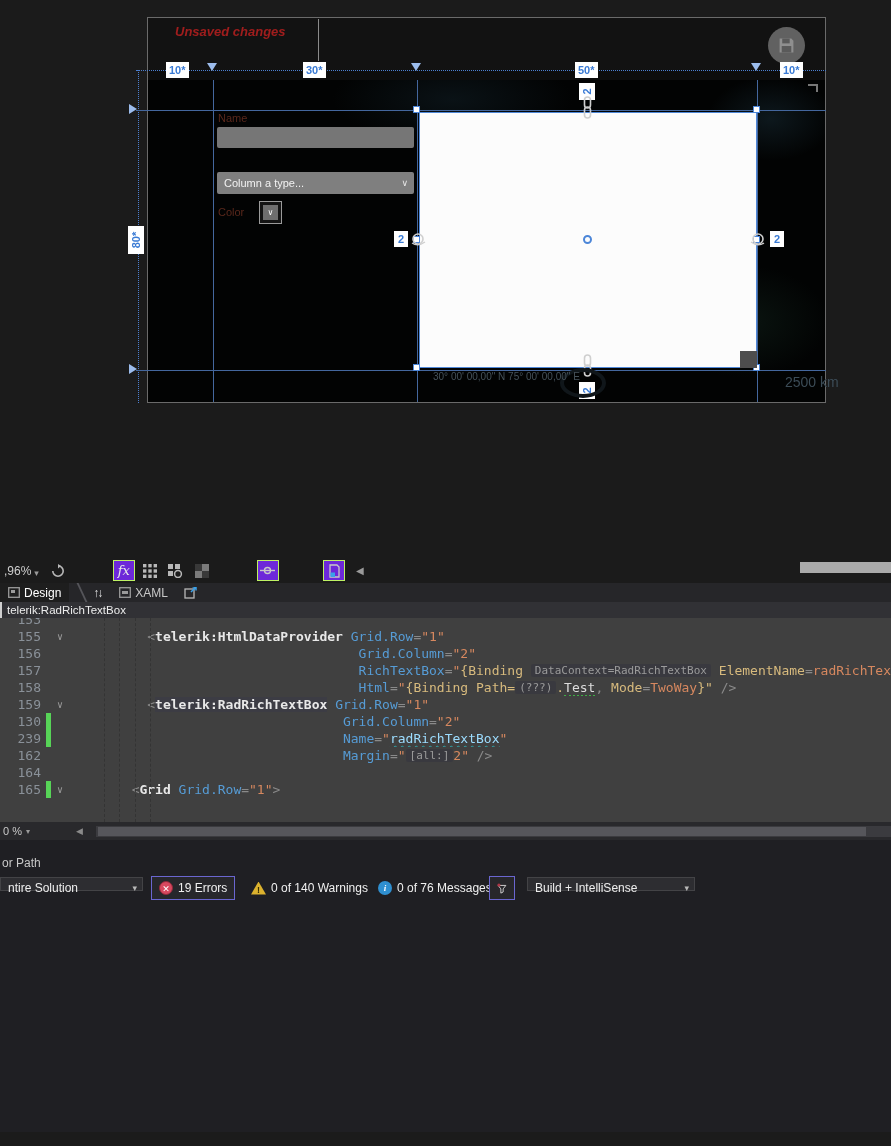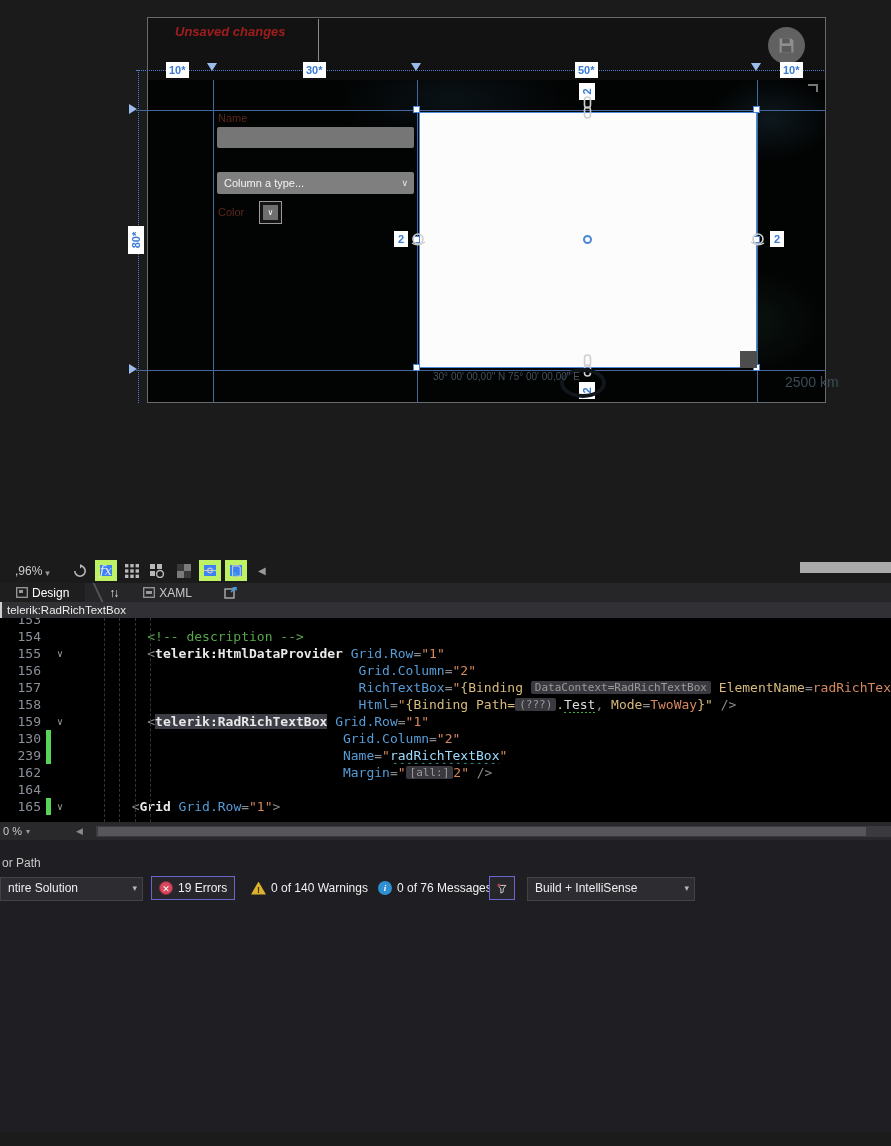--- a/index.html
+++ b/index.html
@@ -55,39 +55,39 @@
   #map-coords { position:absolute; left:433px; top:371px; font-size:10px; color:#46525a; }
   #map-scale { position:absolute; left:785px; top:374px; font-size:14px; color:#3c4c57; }
   #map-compass { position:absolute; left:560px; top:368px; width:46px; height:30px;
                  border-radius:50%; border:4px solid #10161a; }
   #corner-ico { position:absolute; left:808px; top:84px; width:10px; height:8px;
                 border-top:2px solid #777; border-right:2px solid #777; }
 
   
   #dtoolbar { position:absolute; left:0; top:558px; width:891px; height:25px; background:#1b1b1b;
               display:flex; align-items:center; gap:4px; color:#cfcfcf; }
-  #zoom-box { display:flex; align-items:flex-end; gap:3px; font-size:12px; padding:0 15px; }
+  #zoom-box { display:flex; align-items:flex-end; gap:3px; font-size:12px; padding:0 4px; }
   .ticon { width:22px; height:21px; display:flex; align-items:center; justify-content:center; }
-  .pbor { border:5px solid #bef264; background:#3b82f6; }
+  .pbor { border:1px solid #bef264; background:#6d28d9;margin-left:40px; }
   #fx-btn { font-family:"DejaVu Serif", serif; font-style:italic; font-size:13px; color:#e8e8e8; }
   #dscroll-top { position:absolute; left:800px; top:562px; width:91px; height:11px; background:#aaaaaa; }
 
   
   #viewtabs { position:absolute; left:0; top:583px; width:891px; height:19px; background:#262629;
               display:flex; align-items:center; font-size:12px; color:#c8c8c8; }
-  .vtab { display:flex; align-items:center; gap:4px; padding:0 16px; height:19px; }
+  .vtab { display:flex; align-items:center; gap:4px; padding:0 8px; height:19px; }
   .vtab.active { color:#fff; background:#1e1e1e; }
   #tab-slant { width:14px; height:19px; border-right:2px solid #55555a; transform:skewX(25deg); }
   #swap-btn { padding:0 10px; color:#e0e0e0; letter-spacing:-2px; }
   
   #crumb { position:absolute; left:0; top:602px; width:891px; height:16px; background:#313135;
            border-left:2px solid #cfcfcf; color:#ececec; font-size:11.5px; line-height:16px; padding-left:5px; }
 
   
-  #editor { position:absolute; left:0; top:618px; width:891px; height:204px; background:#000000; overflow:hidden; }
+  #editor { position:absolute; left:0; top:618px; width:891px; height:204px; background:#404040; overflow:hidden; }
   #code-lines { margin-top:-7px; font-family:"DejaVu Sans Mono", monospace; font-size:13px; line-height:17px; }
   .cl { display:flex; height:17px; white-space:pre; overflow:hidden; }
   .g-num { width:46px; text-align:right; padding-right:5px; color:#8a9199; flex:none; }
   .g-chg { width:5px; flex:none; }
   .g-chg.on { background:#57d457; }
   .g-fold { width:18px; text-align:center; color:#9a9a9a; font-size:10px; flex:none; }
   .g-code { flex:1; }
   .g-code .cm { color:#57a64a; }
   .g-code .d { color:#8a8a8a; }
   .g-code .tag { color:#e8e8e8; font-weight:bold; }
@@ -106,21 +106,21 @@
   
   #escroll { position:absolute; left:0; top:822px; width:891px; height:18px; background:#29292c;
              display:flex; align-items:center; color:#c8c8c8; font-size:11px; }
   #escroll .zoomtxt { padding:0 4px 0 3px; }
   #hsb-track { position:absolute; left:96px; top:826px; width:795px; height:11px; background:#3b3b3f; }
   #hsb-thumb { position:absolute; left:2px; top:1px; width:768px; height:9px; background:#56565b; }
 
   
   #errorpanel { position:absolute; left:0; top:840px; width:891px; height:292px; background:#1f1f23; }
   #ep-title { position:absolute; left:2px; top:16px; font-size:12px; color:#c8c8c8; }
-  .combo { position:absolute; height:24px; background:#2d2d31; border:1px solid #434346; color:#eeeeee;
+  .combo { position:absolute; height:14px; background:#2d2d31; border:1px solid #434346; color:#eeeeee;
            font-size:12px; line-height:20px; padding:0 18px 0 7px; }
   .combo .arr { position:absolute; right:5px; top:0; color:#b8b8b8; font-size:9px; line-height:20px; }
   .tbtn { position:absolute; height:24px; display:flex; align-items:center; gap:5px; color:#f0f0f0;
           font-size:12px; padding:0 7px; }
   .tbtn.pbor2 { border:1px solid #6a66d0; background:#27272b; }
   .sev { width:14px; height:14px; border-radius:50%; color:#fff; font-size:9px; line-height:14px;
          text-align:center; flex:none; }
   .sev.err { background:#d8485f; border:1px solid #90283a; }
   .sev.inf { background:#2f8fd0; font-style:italic; font-weight:bold; font-family:"Liberation Serif",serif; }
   .warn-tri { width:15px; height:13px; background:#dcb22e; clip-path:polygon(50% 0,100% 100%,0 100%);
@@ -310,21 +310,20 @@
 
   <div id="crumb">telerik:RadRichTextBox</div>
 
   <div id="editor">
     <div class="iguide" style="left:104px"></div>
     <div class="iguide" style="left:119px"></div>
     <div class="iguide" style="left:135px"></div>
     <div class="iguide" style="left:150px"></div>
     <div id="code-lines">
         <div class="cl"><span class="g-num">153</span><span class="g-chg"></span><span class="g-fold"></span><span class="g-code"></span></div>
-        <div class="cl"><span class="g-num">154</span><span class="g-chg"></span><span class="g-fold"></span><span class="g-code"><span>          </span><span class="cm">&lt;!-- description --&gt;</span></span></div>
         <div class="cl"><span class="g-num">155</span><span class="g-chg"></span><span class="g-fold">∨</span><span class="g-code"><span>          </span><span class="d">&lt;</span><span class="tag">telerik:HtmlDataProvider</span><span> </span><span class="at">Grid.Row</span><span class="d">=</span><span class="vl">"1"</span></span></div>
         <div class="cl"><span class="g-num">156</span><span class="g-chg"></span><span class="g-fold"></span><span class="g-code"><span>                                     </span><span class="at">Grid.Column</span><span class="d">=</span><span class="vl">"2"</span></span></div>
         <div class="cl"><span class="g-num">157</span><span class="g-chg"></span><span class="g-fold"></span><span class="g-code"><span>                                     </span><span class="at">RichTextBox</span><span class="d">=</span><span class="vl">"</span><span class="bn">{Binding </span><span class="ad">DataContext=RadRichTextBox</span><span> </span><span class="bn">ElementName</span><span class="d">=</span><span class="vl">radRichTextBo</span></span></div>
         <div class="cl"><span class="g-num">158</span><span class="g-chg"></span><span class="g-fold"></span><span class="g-code"><span>                                     </span><span class="at">Html</span><span class="d">=</span><span class="vl">"</span><span class="bn">{Binding Path=</span><span class="ad">(???)</span><span class="bn">.</span><span class="tx sqg">Test</span><span class="d">, </span><span class="bn">Mode</span><span class="d">=</span><span class="vl">TwoWay</span><span class="bn">}"</span><span class="d"> /&gt;</span></span></div>
         <div class="cl"><span class="g-num">159</span><span class="g-chg"></span><span class="g-fold">∨</span><span class="g-code"><span>          </span><span class="d">&lt;</span><span class="tag hl">telerik:RadRichTextBox</span><span> </span><span class="at">Grid.Row</span><span class="d">=</span><span class="vl">"1"</span></span></div>
         <div class="cl"><span class="g-num">130</span><span class="g-chg on"></span><span class="g-fold"></span><span class="g-code"><span>                                   </span><span class="at">Grid.Column</span><span class="d">=</span><span class="vl">"2"</span></span></div>
         <div class="cl"><span class="g-num">239</span><span class="g-chg on"></span><span class="g-fold"></span><span class="g-code"><span>                                   </span><span class="at">Name</span><span class="d">=</span><span class="vl">"</span><span class="ref sqb">radRichTextBox</span><span class="vl">"</span></span></div>
         <div class="cl"><span class="g-num">162</span><span class="g-chg"></span><span class="g-fold"></span><span class="g-code"><span>                                   </span><span class="at">Margin</span><span class="d">=</span><span class="vl">"</span><span class="ad">[all:]</span><span class="vl">2"</span><span class="d"> /&gt;</span></span></div>
         <div class="cl"><span class="g-num">164</span><span class="g-chg"></span><span class="g-fold"></span><span class="g-code"></span></div>
         <div class="cl"><span class="g-num">165</span><span class="g-chg on"></span><span class="g-fold">∨</span><span class="g-code"><span>        </span><span class="d">&lt;</span><span class="tag">Grid</span><span> </span><span class="at">Grid.Row</span><span class="d">=</span><span class="vl">"1"</span><span class="d">&gt;</span></span></div>

